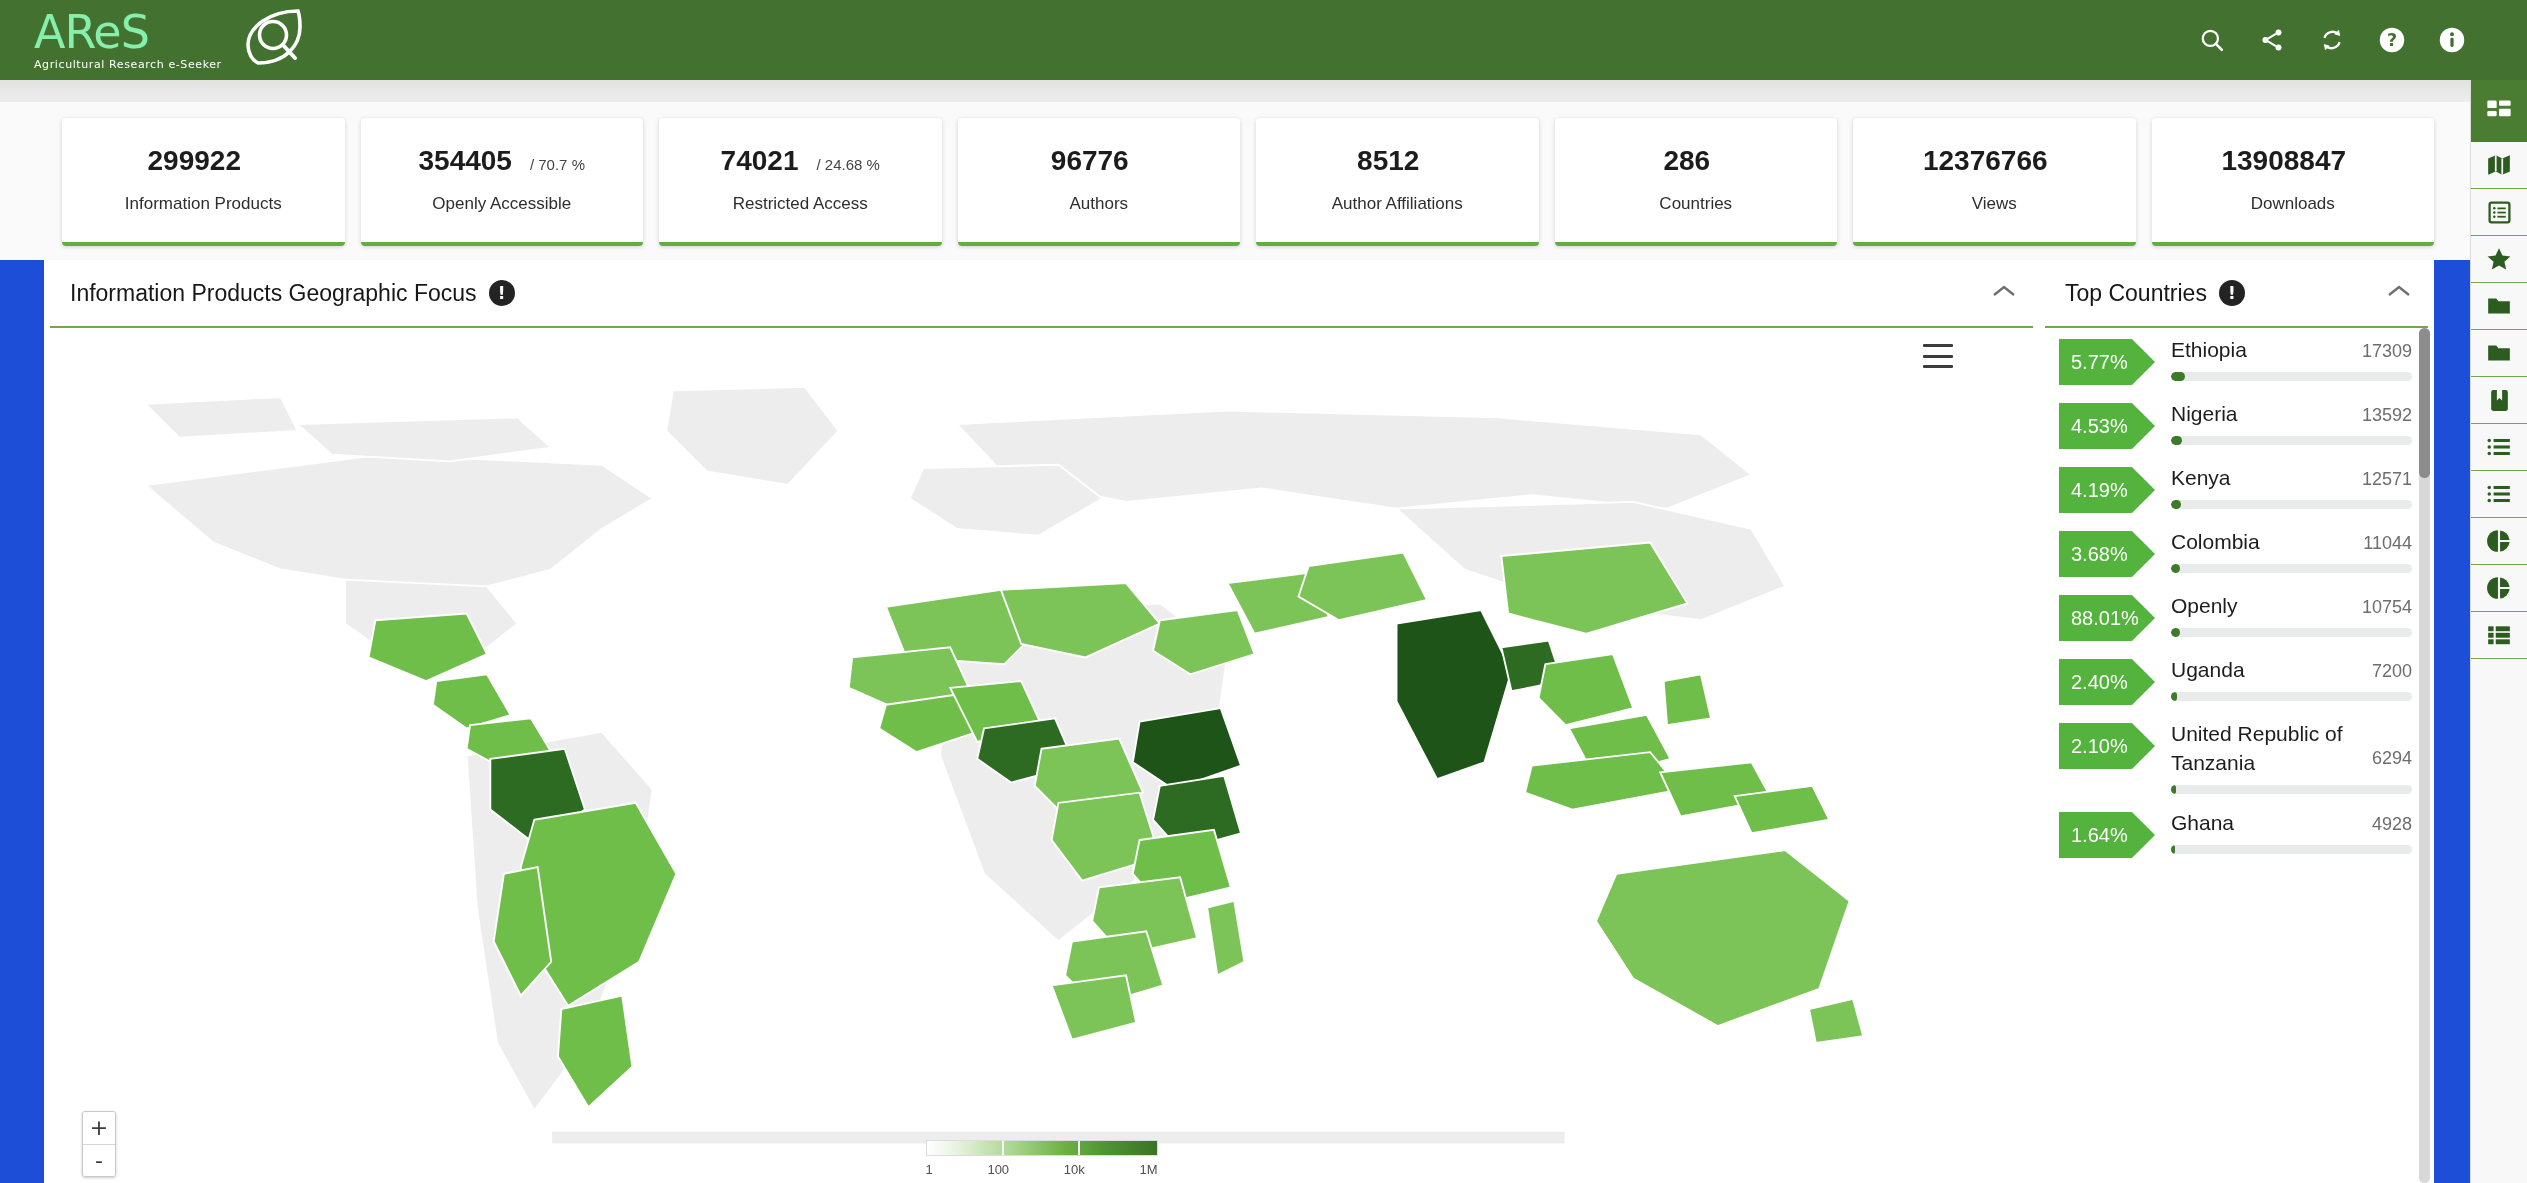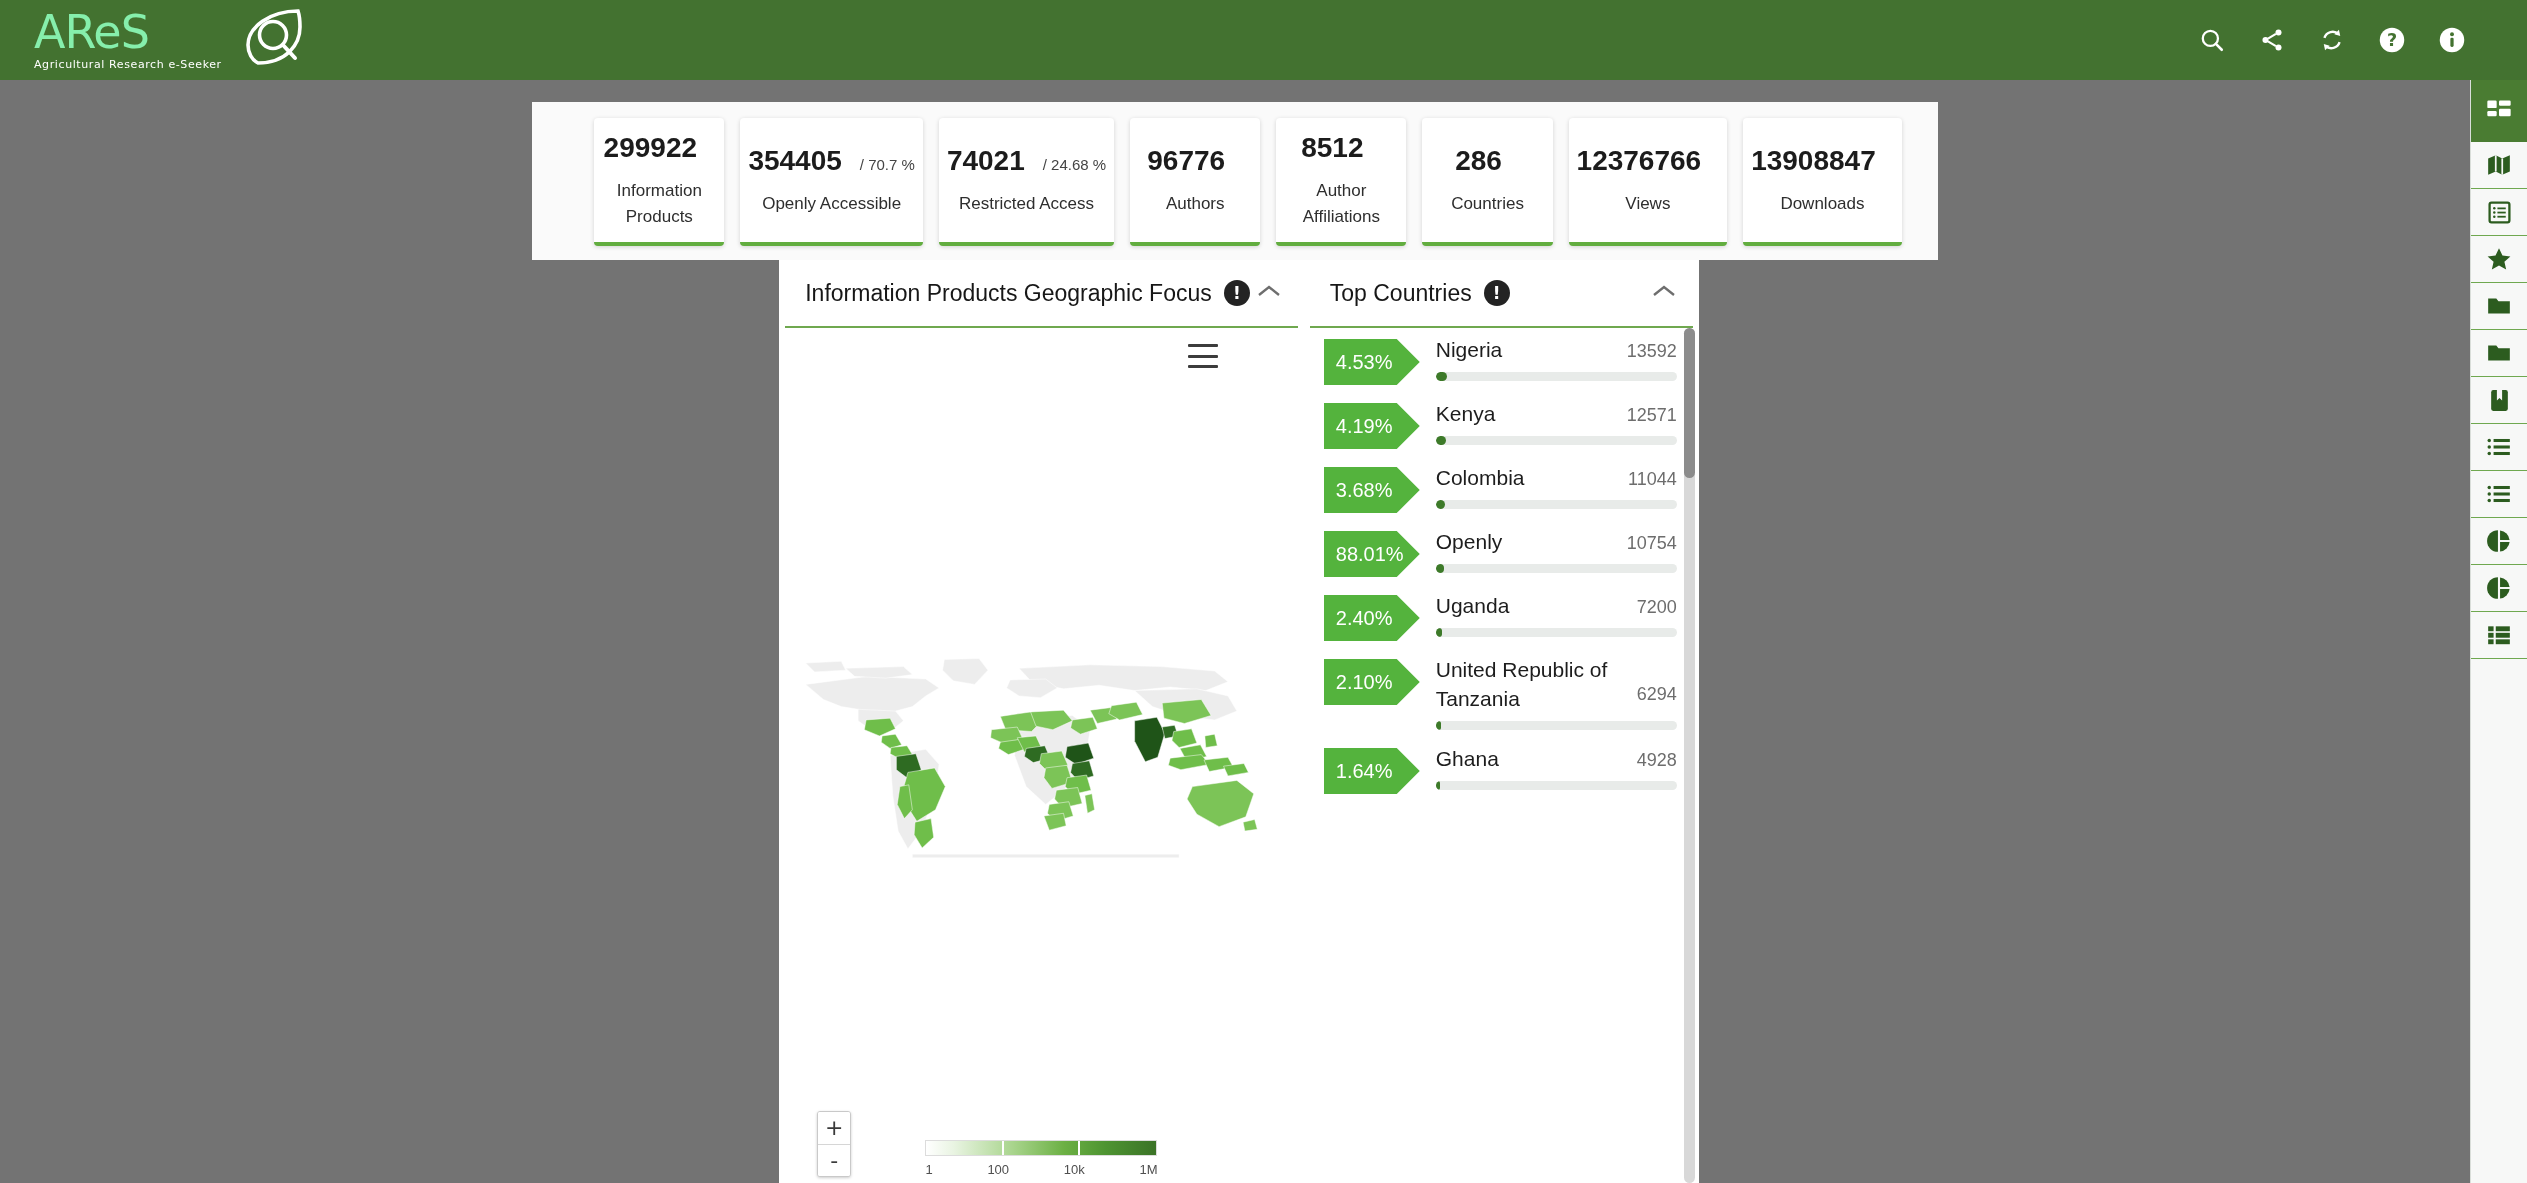--- a/index.html
+++ b/index.html
@@ -26,21 +26,21 @@
     font-size: 11px; color: #ffffff; letter-spacing: 0.6px; margin-top: 3px;
     font-family: "DejaVu Sans", sans-serif;
   }
   .logo-mark { margin-left: 4px; }
   .header-actions { display: flex; align-items: center; gap: 30px; padding-right: 30px; }
   .hicon { width: 30px; height: 30px; display: flex; align-items: center; justify-content: center; cursor: pointer; }
   .hicon svg { display: block; }
 
   
   .body-area { flex: 1 1 auto; display: flex; position: relative; background: #fafafa; min-height: 0; }
-  .content { flex: 1 1 auto; min-width: 0; display: flex; flex-direction: column; background: #737373; align-items: center; }
+  .content { flex: 1 1 auto; min-width: 0; display: flex; flex-direction: column; background: #1d4ed8; }
 
   .gray-strip { height: 22px; background: linear-gradient(#e2e2e2, #ededed); }
 
   
   .cards {
     display: flex; gap: 16px; padding: 16px 36px 14px 62px; background: #fafafa;
     flex: 0 0 auto;
   }
   .card {
     flex: 1 1 0; background: #ffffff; border-radius: 4px;
@@ -368,20 +368,32 @@
               <svg width="26" height="16" viewBox="0 0 26 16">
                   <polyline points="3,12 13,4 23,12" fill="none" stroke="#6e6e6e" stroke-width="2.4"></polyline>
                 </svg>
             </span>
           </div>
           <div class="panel-rule"></div>
 
           <div class="countries-body">
             <div class="countries-scroll">
 
+              <div class="c-row">
+                <div class="c-badge">5.77%</div>
+                <div class="c-main">
+                  <div class="c-top">
+                    <span class="c-name">Ethiopia</span>
+                    <span class="c-count">17309</span>
+                  </div>
+                  <div class="c-bar">
+                      <span style="width:5.77%"></span>
+                    </div>
+                </div>
+              </div>
 
               <div class="c-row">
                 <div class="c-badge">4.53%</div>
                 <div class="c-main">
                   <div class="c-top">
                     <span class="c-name">Nigeria</span>
                     <span class="c-count">13592</span>
                   </div>
                   <div class="c-bar">
                       <span style="width:4.53%"></span>

